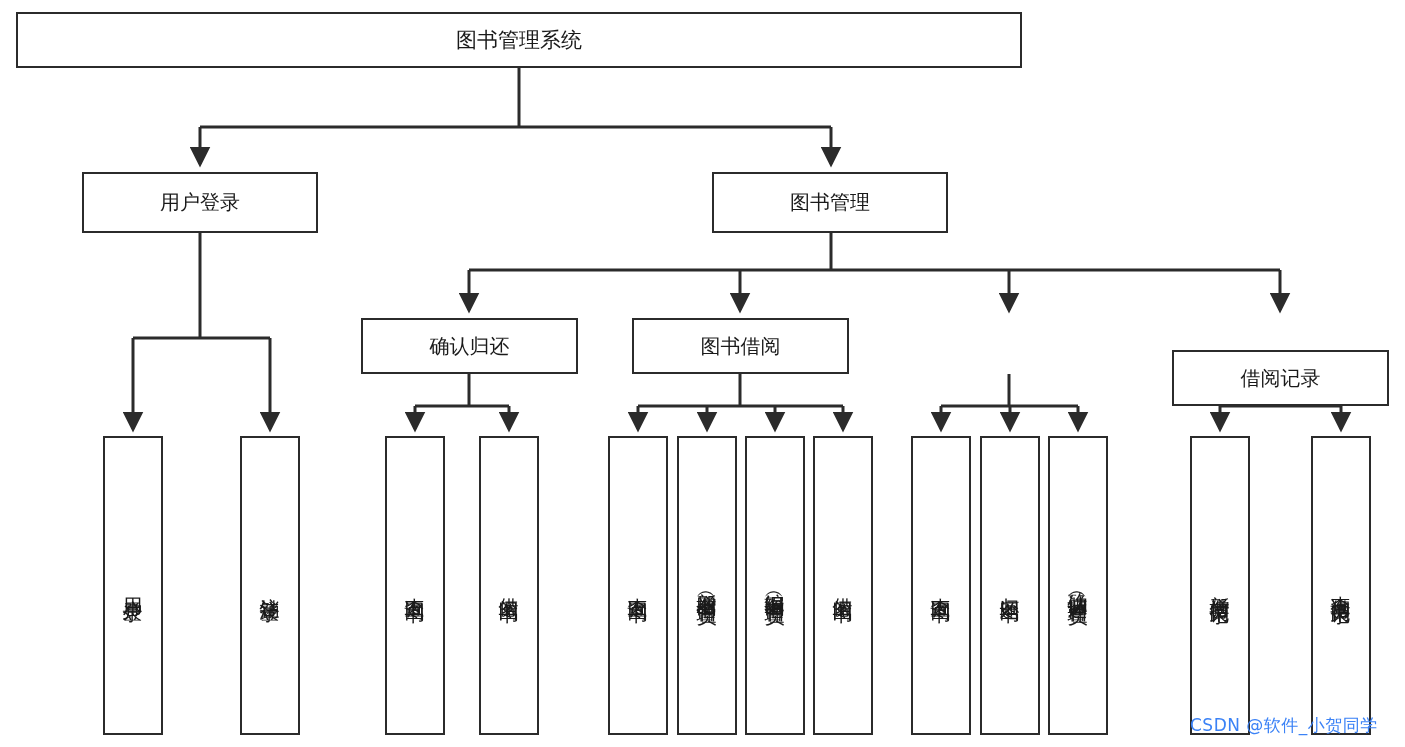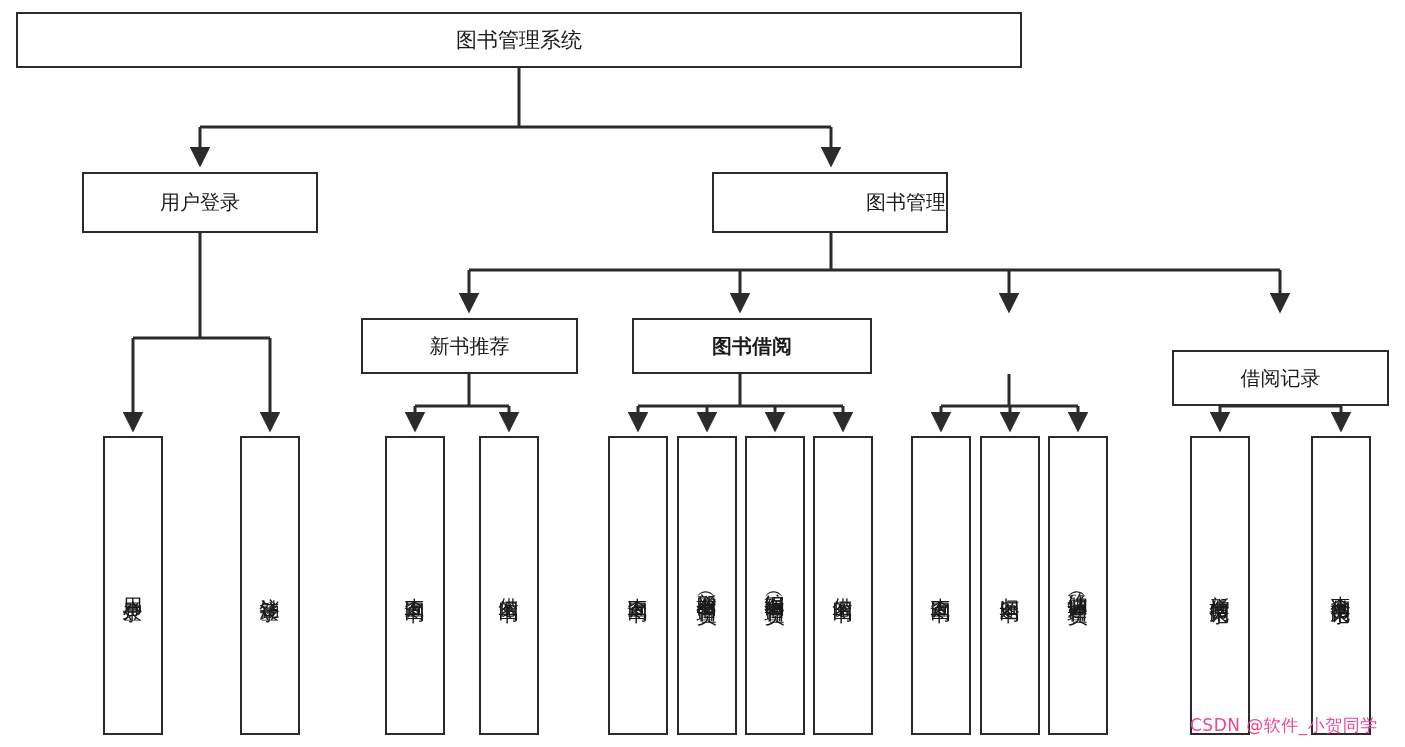--- a/index.html
+++ b/index.html
@@ -52,21 +52,21 @@
     writing-mode:vertical-rl;
     text-orientation:upright;
     white-space:nowrap;
     letter-spacing:2px;
     line-height:1;
   }
   
   #watermark{
     position:absolute;
     font-size:17px;
-    color:#ec4899;
+    color:#3b82f6;
     white-space:nowrap;
     letter-spacing:0.5px;
   }
 </style>
 </head>
 <body>
 
 <div id="canvas">
 
   <svg id="wires" viewBox="0 0 1405 747" width="1405" height="747" xmlns="http://www.w3.org/2000/svg">
@@ -120,28 +120,28 @@
     </g>
   </svg>
 
   <div class="node node-root" style="left:16px;top:12px;width:1006px;height:56px;">
     <span class="label">图书管理系统</span>
   </div>
 
   <div class="node node-h" style="left:82px;top:172px;width:236px;height:61px;">
     <span class="label">用户登录</span>
   </div>
-  <div class="node node-h" style="left:712px;top:172px;width:236px;height:61px;justify-content:flex-end;">
+  <div class="node node-h" style="left:712px;top:172px;width:236px;height:61px;">
     <span class="label">图书管理</span>
   </div>
 
   <div class="node node-h" style="left:361px;top:318px;width:217px;height:56px;">
-    <span class="label">新书推荐</span>
+    <span class="label">确认归还</span>
   </div>
-  <div class="node node-h" style="left:632px;top:318px;width:240px;height:56px;font-weight:bold;">
+  <div class="node node-h" style="left:632px;top:318px;width:217px;height:56px;">
     <span class="label">图书借阅</span>
   </div>
   <div class="node node-h" style="left:1172px;top:318px;width:217px;height:56px;margin-top:32px;">
     <span class="label">借阅记录</span>
   </div>
 
   <div class="node node-leaf" style="left:103px;top:436px;width:60px;height:299px;">
     <span class="label">用户登录</span>
   </div>
   <div class="node node-leaf" style="left:240px;top:436px;width:60px;height:299px;">

